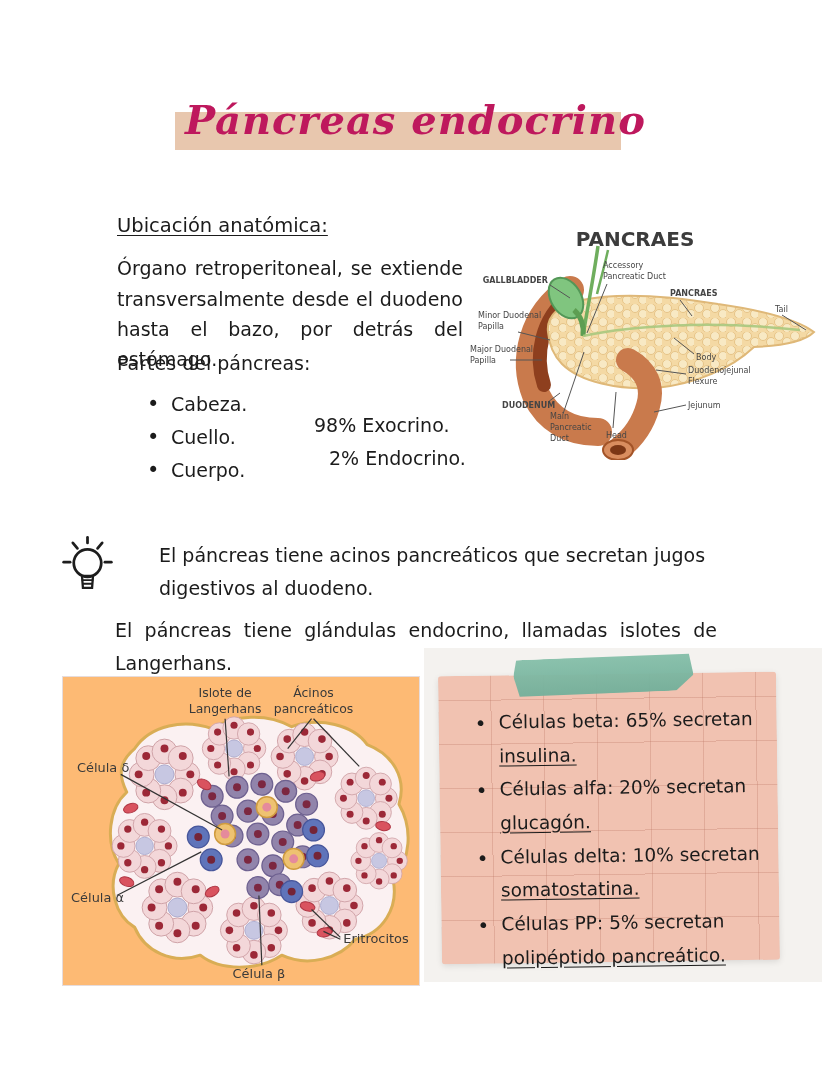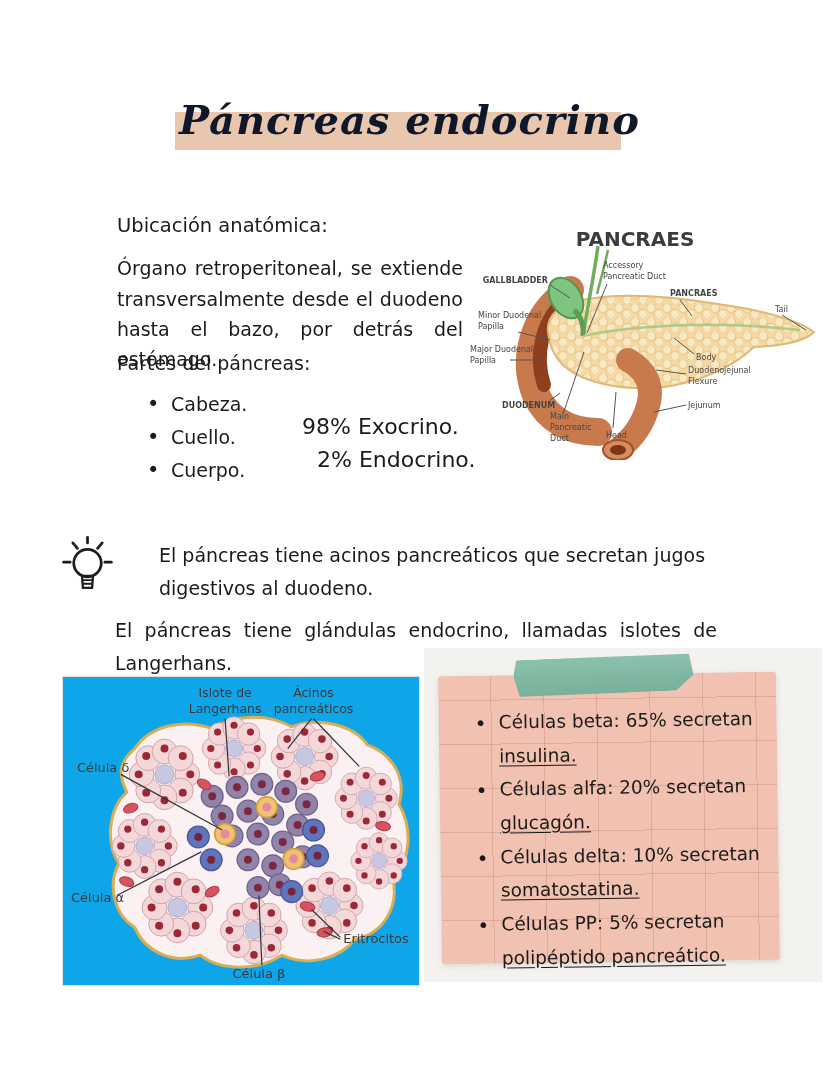--- a/index.html
+++ b/index.html
@@ -1,42 +1,42 @@
 <!DOCTYPE html>
 <html><head>
 <meta charset="utf-8">
 <style>
   html,body{margin:0;padding:0;background:#ffffff;}
   .page{position:relative;width:828px;height:1071px;background:#ffffff;overflow:hidden;
         font-family:"DejaVu Sans",sans-serif;color:#1b1b1b;}
   
   .banner{position:absolute;left:175px;top:112px;width:446px;height:38px;background:#e8c7ae;}
-  .banner .title{position:absolute;left:4px;right:0;top:-16px;text-align:center;
+  .banner .title{position:absolute;left:10px;right:0;top:-16px;text-align:center;
         font-family:"DejaVu Serif",serif;font-style:italic;font-weight:700;
-        font-size:40px;color:#0f172a;letter-spacing:1px;white-space:nowrap;}
+        font-size:40px;color:#be185d;letter-spacing:1px;white-space:nowrap;}
   
   .col{position:absolute;left:117px;top:210px;width:346px;font-size:19px;line-height:1.6;}
-  .heading-u{display:inline-block;text-underline-offset:3px;
+  .heading-u{display:inline-block;text-decoration:underline;text-underline-offset:3px;
         font-size:19.5px;margin-bottom:12px;}
   .para{margin:0 0 14px 0;text-align:justify;text-align-last:left;}
   .parts-block{position:absolute;left:117px;top:352px;width:420px;font-size:19px;}
   .parts-heading{margin-bottom:14px;}
   ul.plain{list-style:none;margin:6px;padding:0;}
   ul.plain li{position:relative;padding-left:48px;line-height:33px;}
   ul.plain li::before{content:"\2022";position:absolute;left:24px;font-size:21px;}
-  .side-label{position:absolute;font-size:22px;white-space:nowrap;}
+  .side-label{position:absolute;font-size:19px;white-space:nowrap;margin-left:12px;}
   .exo{left:185px;top:62px;}
   .endo{left:200px;top:95px;}
   
   .figure{position:absolute;left:470px;top:220px;width:358px;height:240px;}
   .tip-row{position:absolute;left:60px;top:531px;width:668px;display:flex;align-items:flex-start;gap:32px;}
   .tip-text{margin-left:12px;width:600px;font-size:19px;line-height:1.72;padding-top:8px;}
   .islets-par{position:absolute;left:115px;top:614px;width:602px;font-size:19px;line-height:1.75;
         text-align:justify;text-align-last:left;margin:0;}
-  .histology{position:absolute;left:62px;top:676px;width:358px;height:310px;background:#0ea5e9;
+  .histology{position:absolute;left:62px;top:676px;width:358px;height:310px;background:#fdba74;
         border:1px solid #e6dcdc;box-sizing:border-box;}
   
   .note-backdrop{position:absolute;left:424px;top:648px;width:370px;height:334px;background:#f4f2ef;padding-left:28px;}
   .note{position:absolute;left:16px;top:26px;width:338px;height:288px;background:#f1c2b1;
         transform:rotate(-0.8deg);border-radius:3px;box-shadow:0 2px 6px rgba(0,0,0,0.10);
         background-image:
           repeating-linear-gradient(0deg, transparent 0 43px, rgba(186,116,98,0.30) 43px 44px),
           repeating-linear-gradient(90deg, transparent 0 52px, rgba(186,116,98,0.30) 52px 53px);}
   .tape{position:absolute;top:-18px;left:50%;transform:translateX(-52%) rotate(-2deg);
         width:180px;height:38px;background:linear-gradient(#85bfa9,#72af9a);opacity:0.95;

